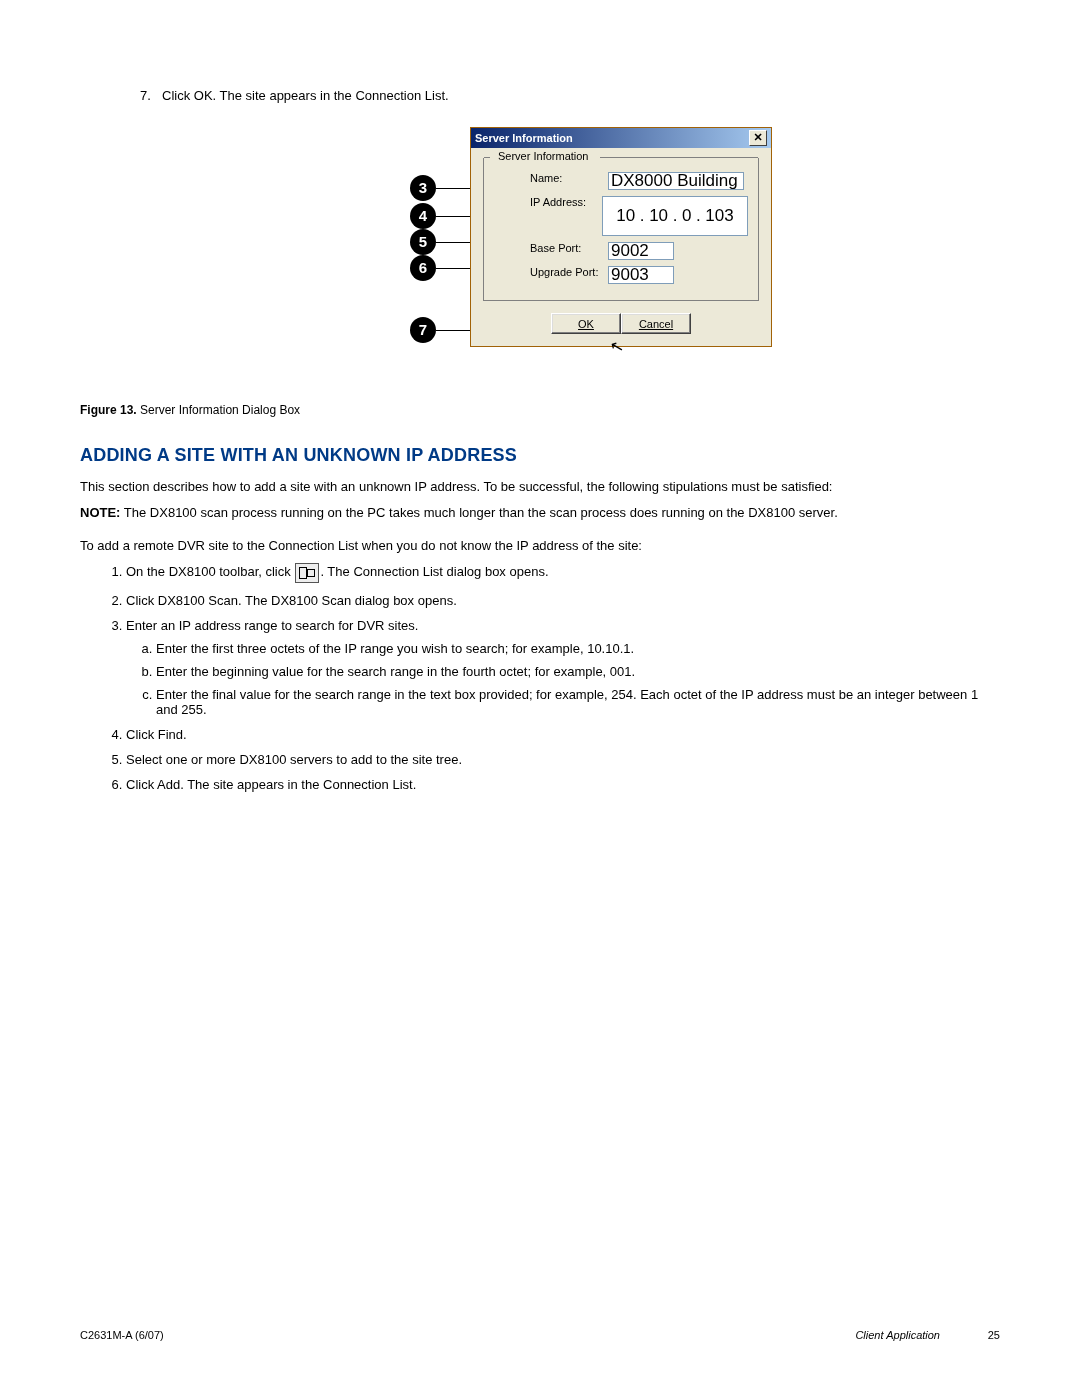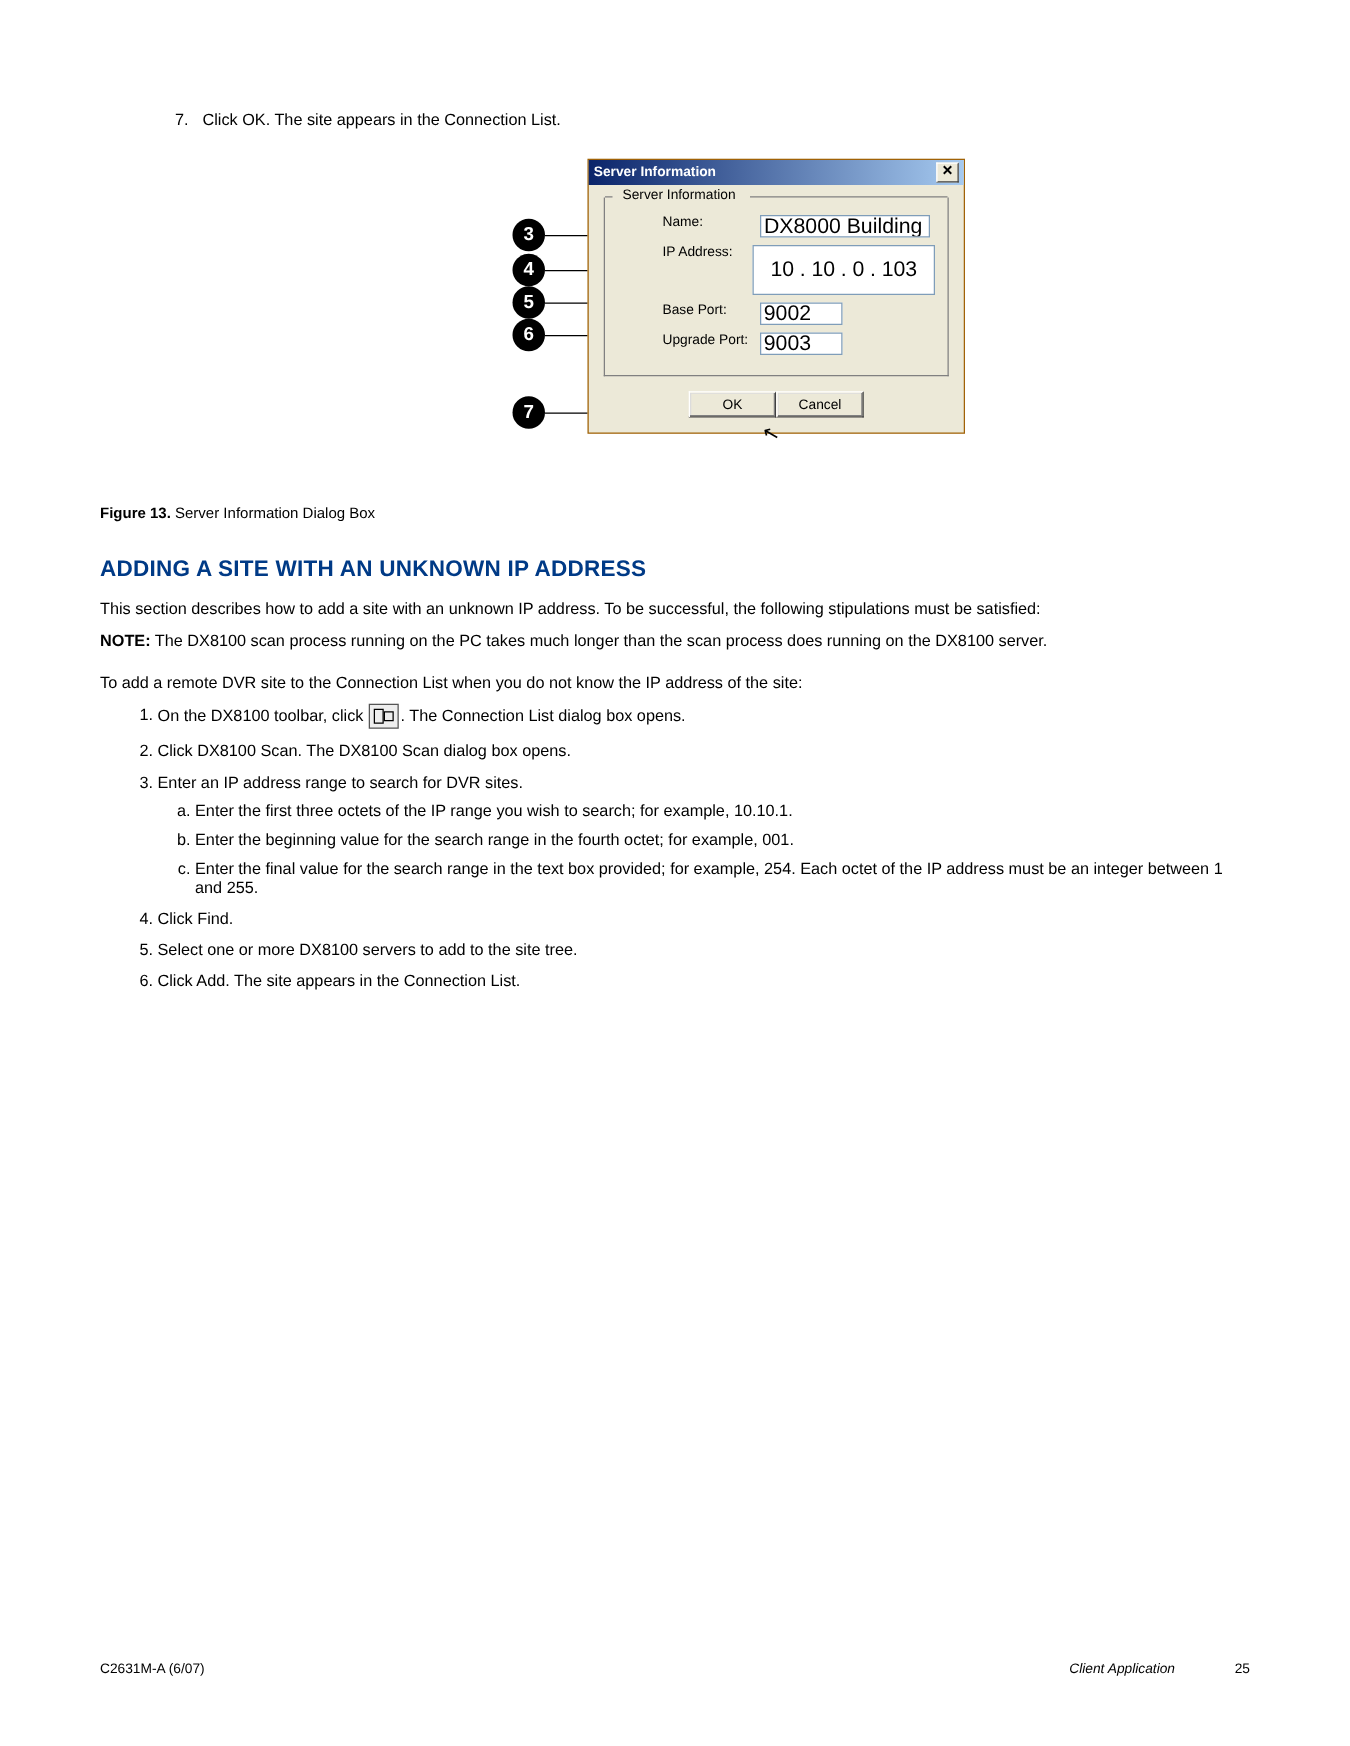--- a/index.html
+++ b/index.html
@@ -118,20 +118,21 @@
   .txt.port { width:60px;}
   .ip {
     display:flex;width:132px;padding:11px;
     justify-content:space-around;align-items:center;
   }
   .ip span { padding:0 2px;}
   .ip .d { color:#000;}
   .btnrow {
     display:flex; justify-content:center; gap:0;
     margin: 10px 0 12px 0;
+    text-decoration: underline;
   }
   .winbtn {
     width:70px;height:21px;
     background:#ece9d8;
     border:1px solid #404040;
     border-top-color:#fff;border-left-color:#fff;
     font-family:Tahoma,sans-serif;font-size:11px;
     box-shadow: inset -1px -1px 0 #808080, inset 1px 1px 0 #dcdcdc;
   }
   .cursor {

